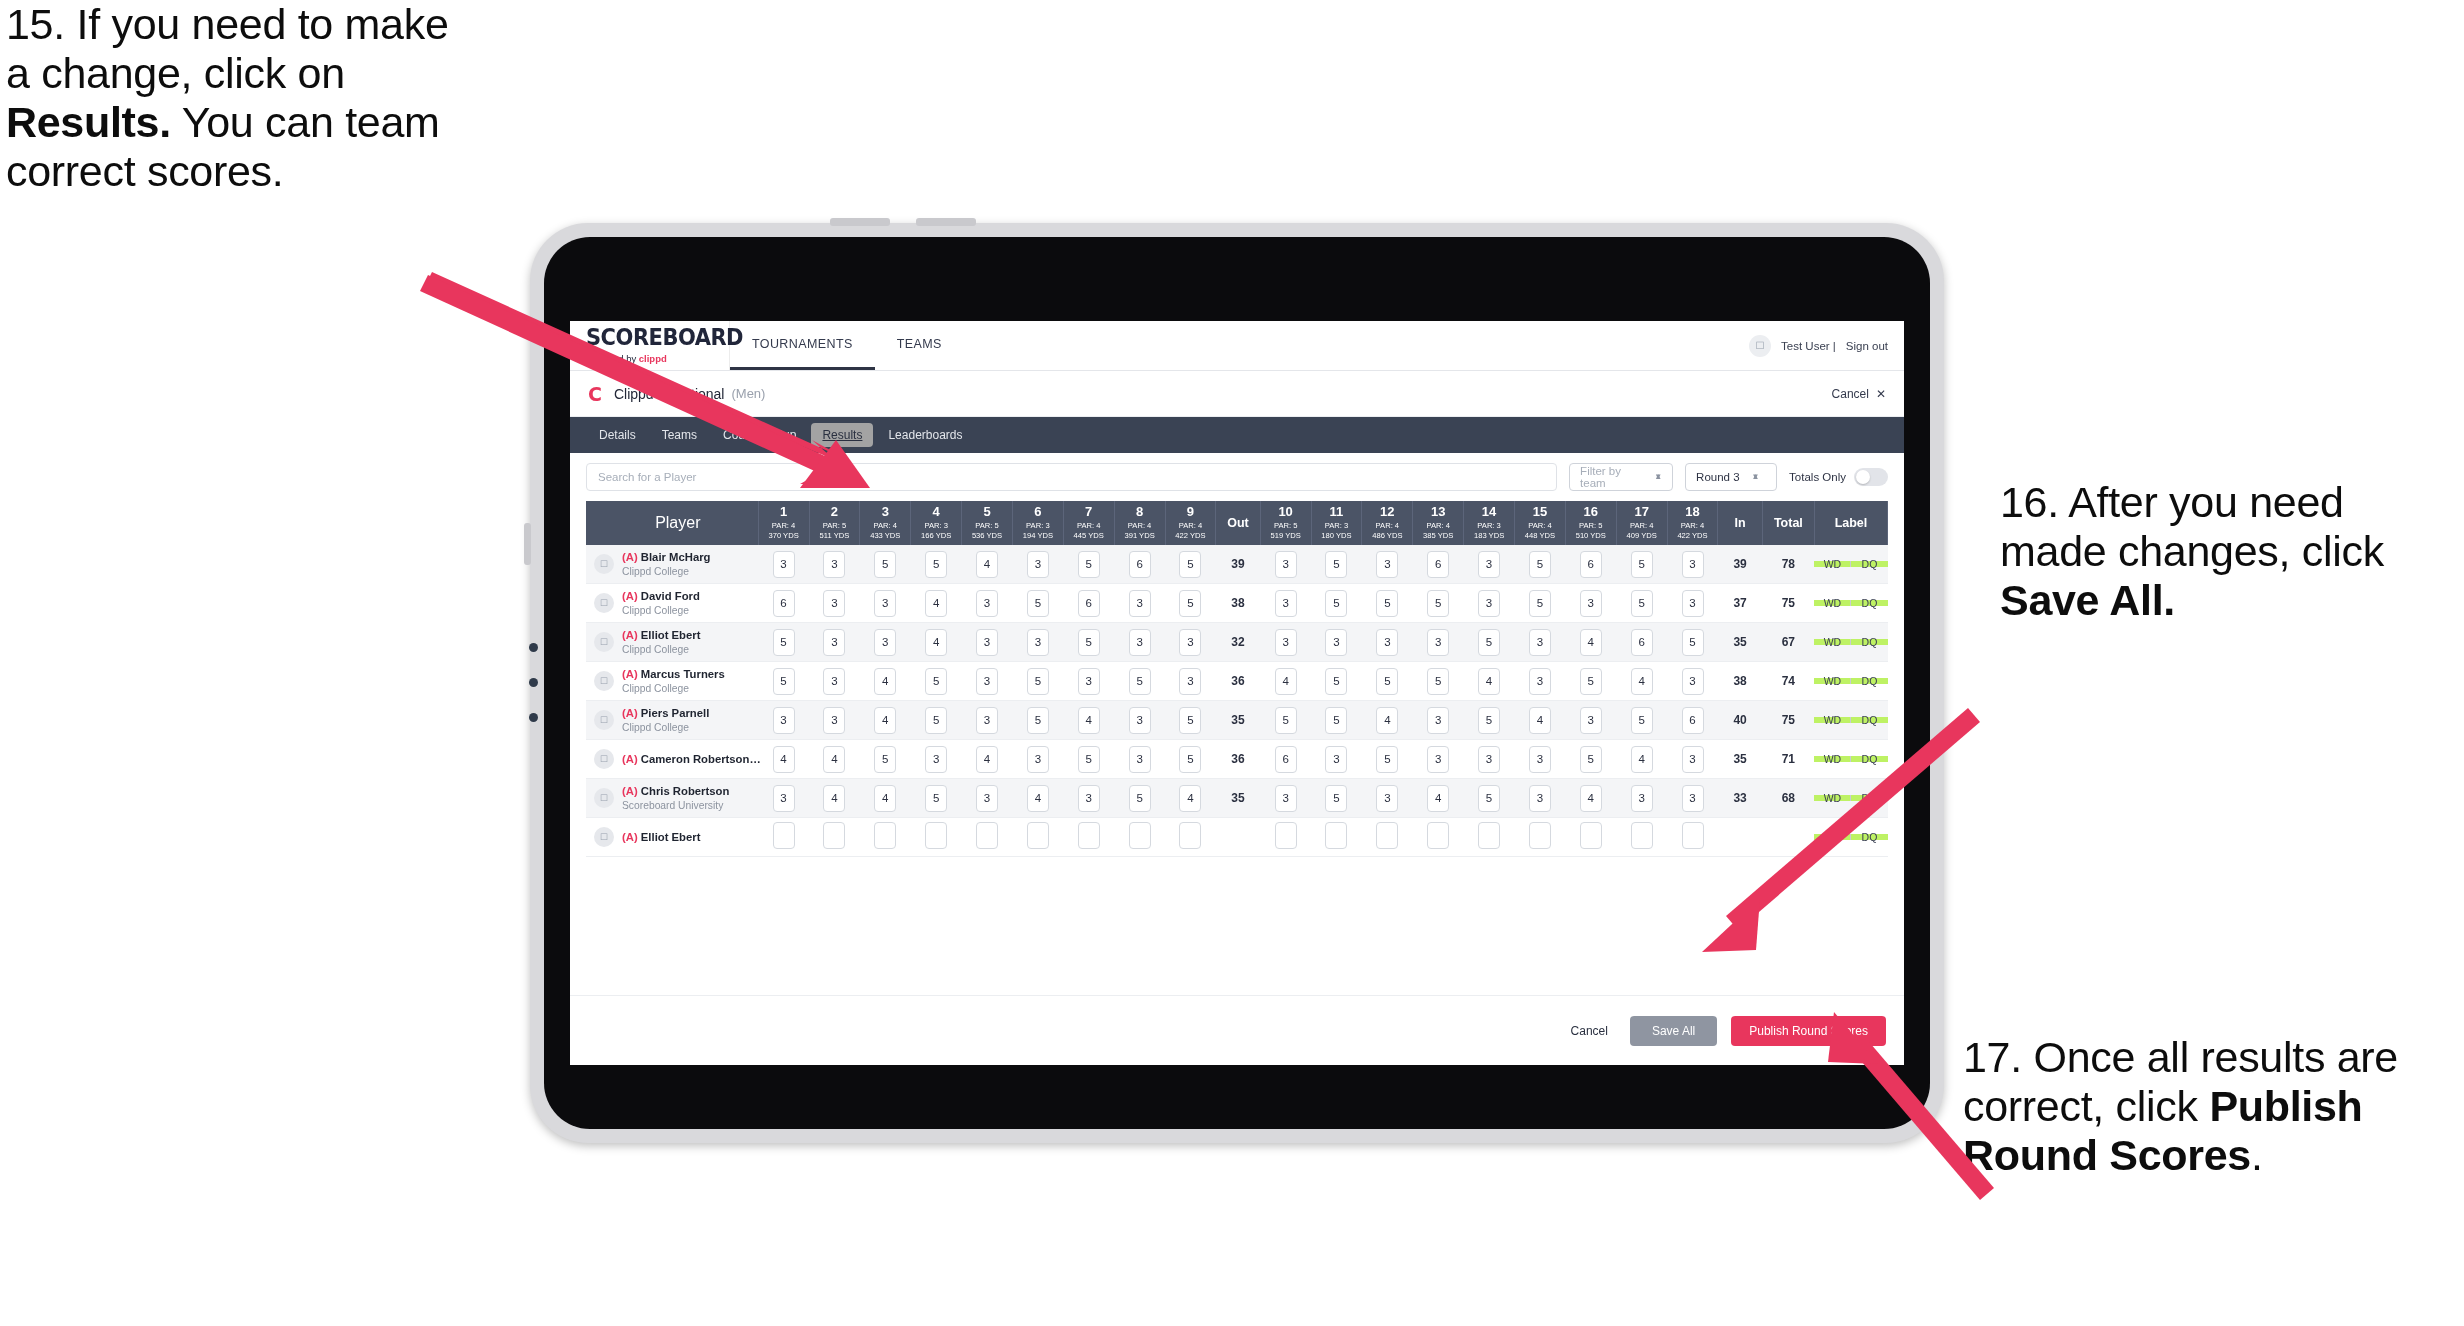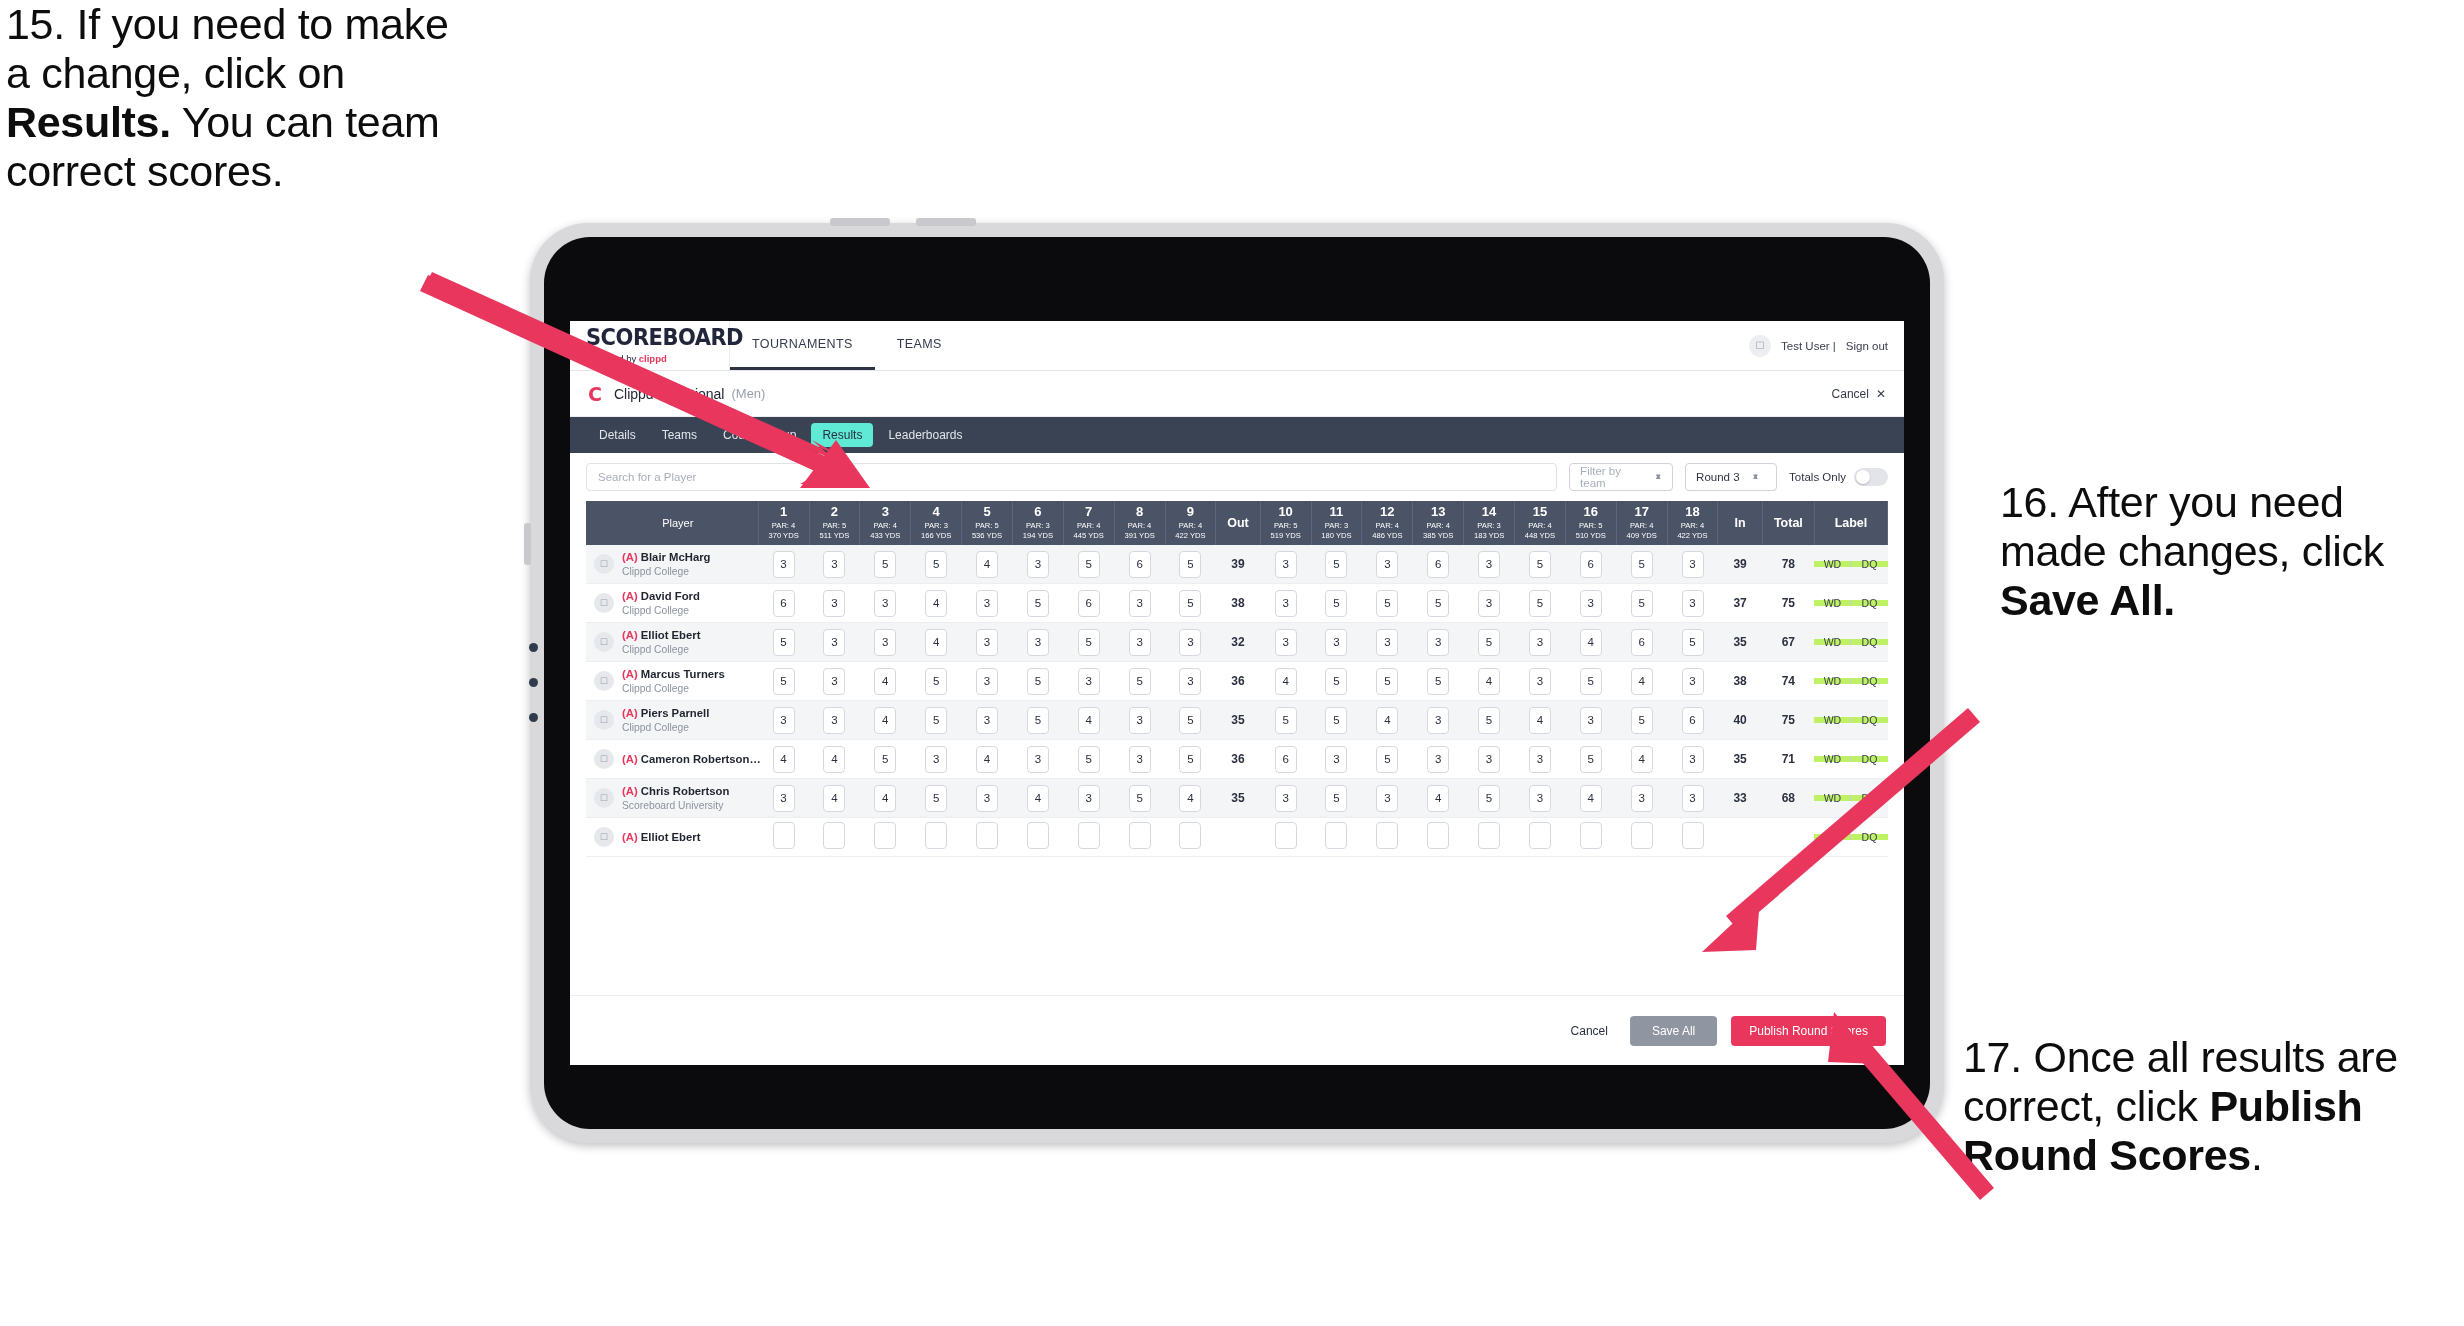--- a/index.html
+++ b/index.html
@@ -114,21 +114,21 @@
   #cancelx { margin-left:auto; font-size:12px; color:#343a4d; display:flex; gap:7px; align-items:center; cursor:pointer; }
 
   
   #tabstrip {
     height: 36px; background:#3a4354; display:flex; align-items:center;
     padding: 0 18px; gap: 4px;
   }
   .subtab {
     font-size:12px; color:#e3e6eb; padding: 5px 11px; border-radius:4px; cursor:pointer;
   }
-  .subtab.active { background:#5eead4; color:#2a3040; font-weight:400; }
+  .subtab.active { background:#a3a3a3; color:#2a3040; font-weight:400;text-decoration:underline; }
 
   
   #filters {
     background:#fff; padding: 10px 16px; display:flex; align-items:center; gap:12px;
     border-bottom: 0;
   }
   #searchbox {
     flex: 1 1 auto; height: 28px; border:1px solid #dfe2e7; border-radius:4px;
     display:flex; align-items:center; padding: 0 11px; font-size:11.5px; color:#a7aeb9;
     background:#fff;
@@ -146,21 +146,21 @@
   }
   .toggle .knob { position:absolute; top:2px; left:2px; width:14px;height:14px;border-radius:50%; background:#fff; box-shadow:0 1px 2px rgba(0,0,0,.2);}
 
   
   #tablewrap { padding: 0 16px; position:relative; }
   table.scores { border-collapse: collapse; width: 100%; table-layout: fixed; }
   table.scores thead th {
     background:#4b5466; color:#fff; font-weight:700; vertical-align: middle;
     border-right: 1px solid #5c657a; padding: 4px 0; text-align:center;
   }
-  th.col-player { width: 132px; text-align:center; padding-left:12px !important; font-size:11px; font-weight:400 !important; }
+  th.col-player { width: 132px; text-align:center; padding-left:12px !important; font-size:16px; font-weight:400 !important; }
   th.hole { width: 39px; }
   th.hole .hnum { font-size: 13px; font-weight:700; line-height:1.15; }
   th.hole .hpar { font-size: 7.6px; font-weight:400; line-height:1.5; }
   th.hole .hyds { font-size: 7.6px; font-weight:400; line-height:1.3; }
   th.agg { width: 34px; font-size: 12.5px; }
   th.col-total { width: 40px; font-size:12.5px; }
   th.col-label { width: 56px; font-size:12.5px; border-right:none; }
 
   tbody tr { height: 38px; }
   tbody tr.odd { background:#f4f5f7; }

